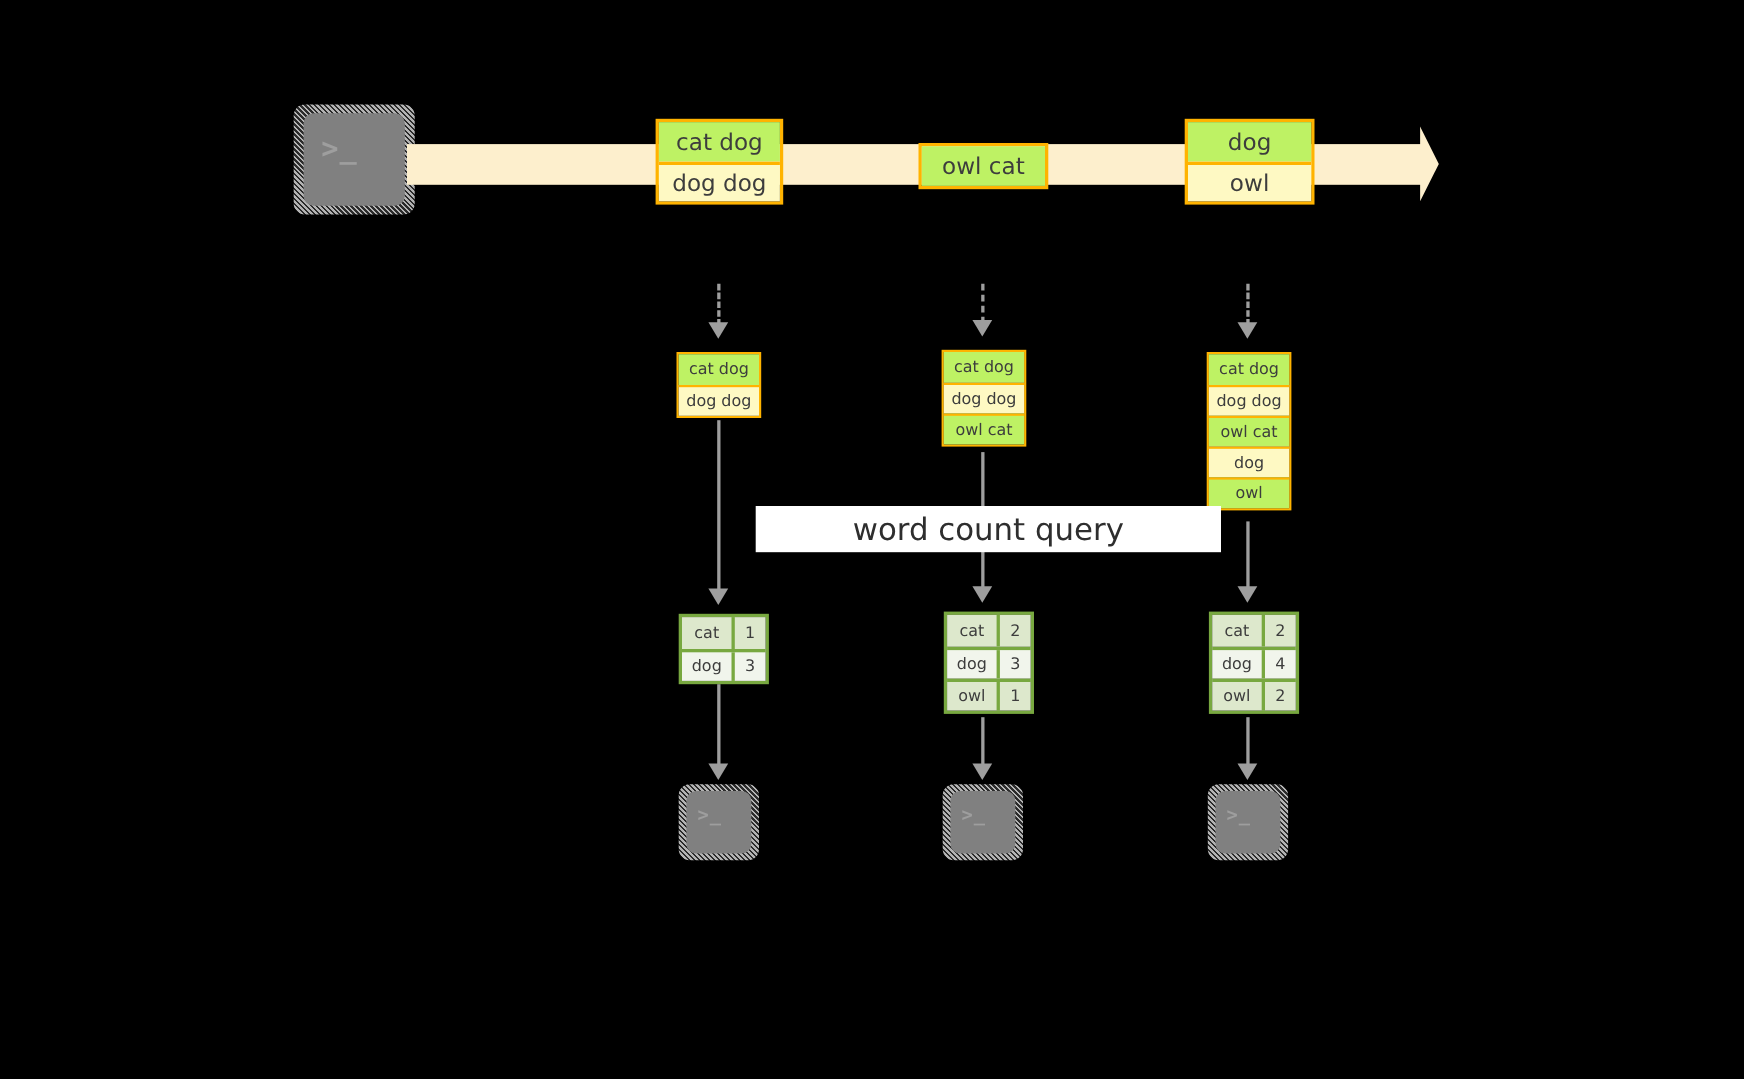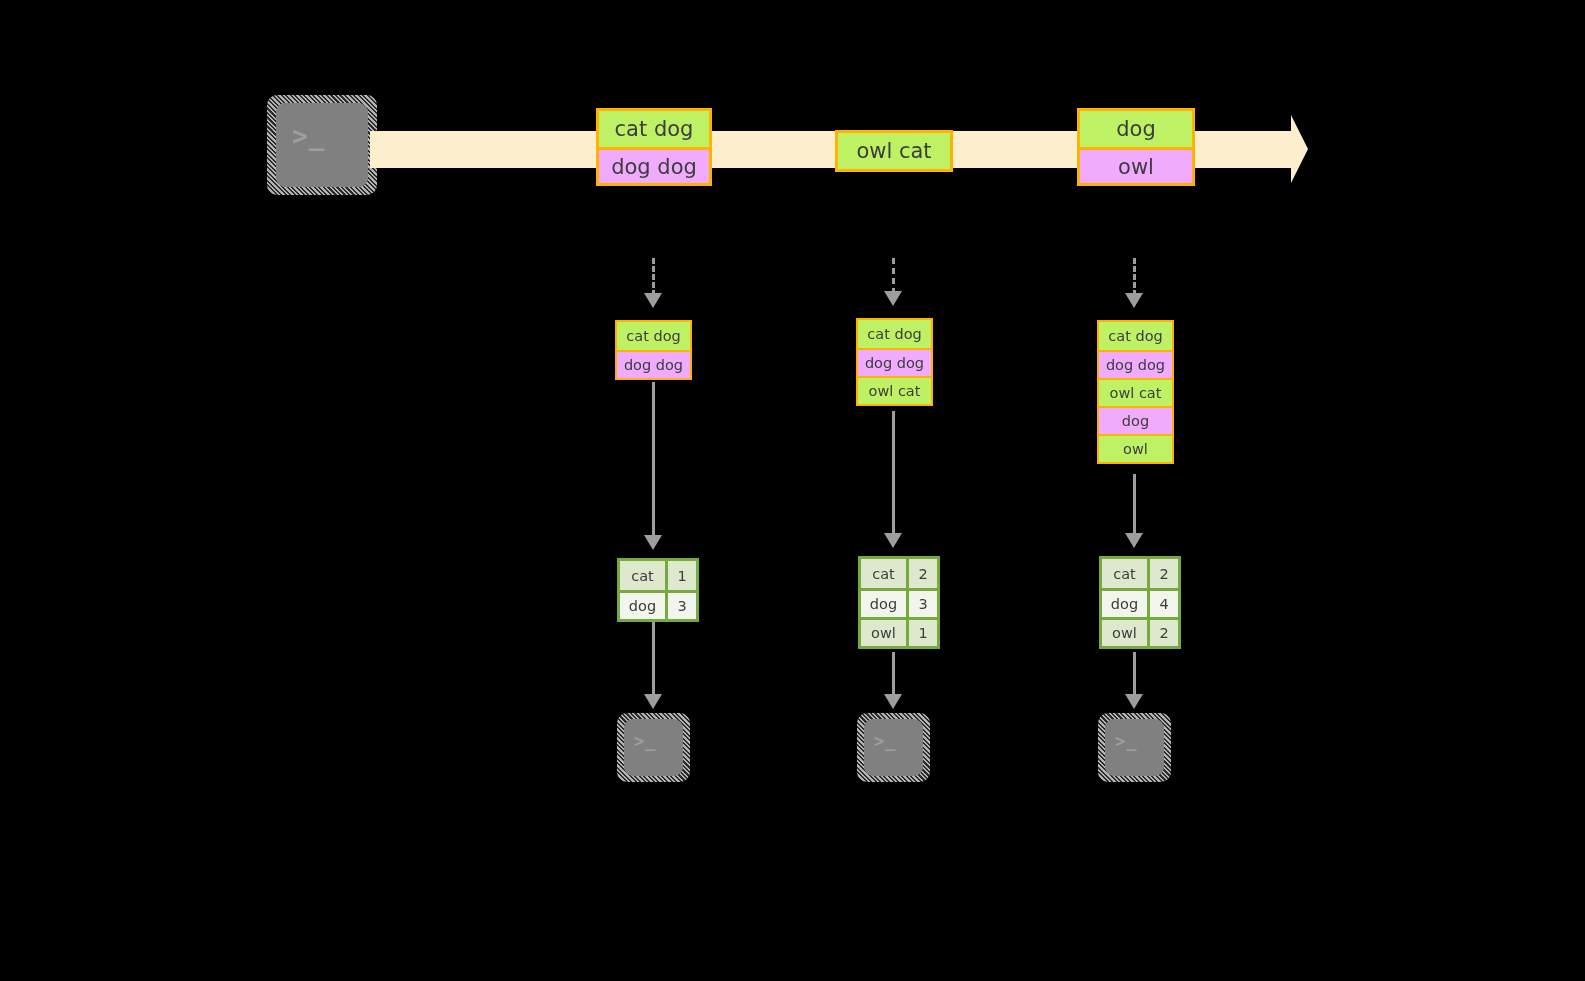--- a/index.html
+++ b/index.html
@@ -22,21 +22,21 @@
   .band{position:absolute;background:#FDEFCD;}
   .bandhead{position:absolute;width:0;height:0;}
 
   
   .msgbox{position:absolute;box-sizing:border-box;border:3px solid #FFB300;
           display:flex;flex-direction:column;}
   .msgbox .row{box-sizing:border-box;display:flex;align-items:center;
           justify-content:center;color:#3d3d3d;white-space:nowrap;}
   .msgbox .row + .row{border-top:3px solid #FFB300;}
   .shadeA{background:#bef264;}
-  .shadeB{background:#f0abfc;}
+  .shadeB{background:#fef9c3;}
 
   .big .row{height:36px;font-size:21px;}
   .small{border-width:2px;}
   .small .row{height:28px;font-size:14.5px;}
   .small .row + .row{border-top-width:2px;}
 
   
   .dline{position:absolute;width:0;border-left:3px dashed #9e9e9e;}
   .sline{position:absolute;width:3px;background:#9e9e9e;}
   .ahead{position:absolute;width:0;height:0;
@@ -188,14 +188,17 @@
 
   <div class="sline" style="left:1133px;top:652px;height:48px;"></div>
   <div class="ahead" style="left:1125px;top:694px;"></div>
 
   <div class="term" style="left:1098px;top:713px;width:73px;height:69px;">
     <div class="hatch"></div>
     <div class="body" style="left:7px;top:6px;width:59px;height:57px;"></div>
     <div class="glyph" style="left:17px;top:20px;font-size:17px;">&gt;_</div>
   </div>
 
+  <div class="banner" style="left:687px;top:460px;width:423px;height:42px;">
+    <span>word count query</span>
+  </div>
 
 </div>
 
 </body></html>

